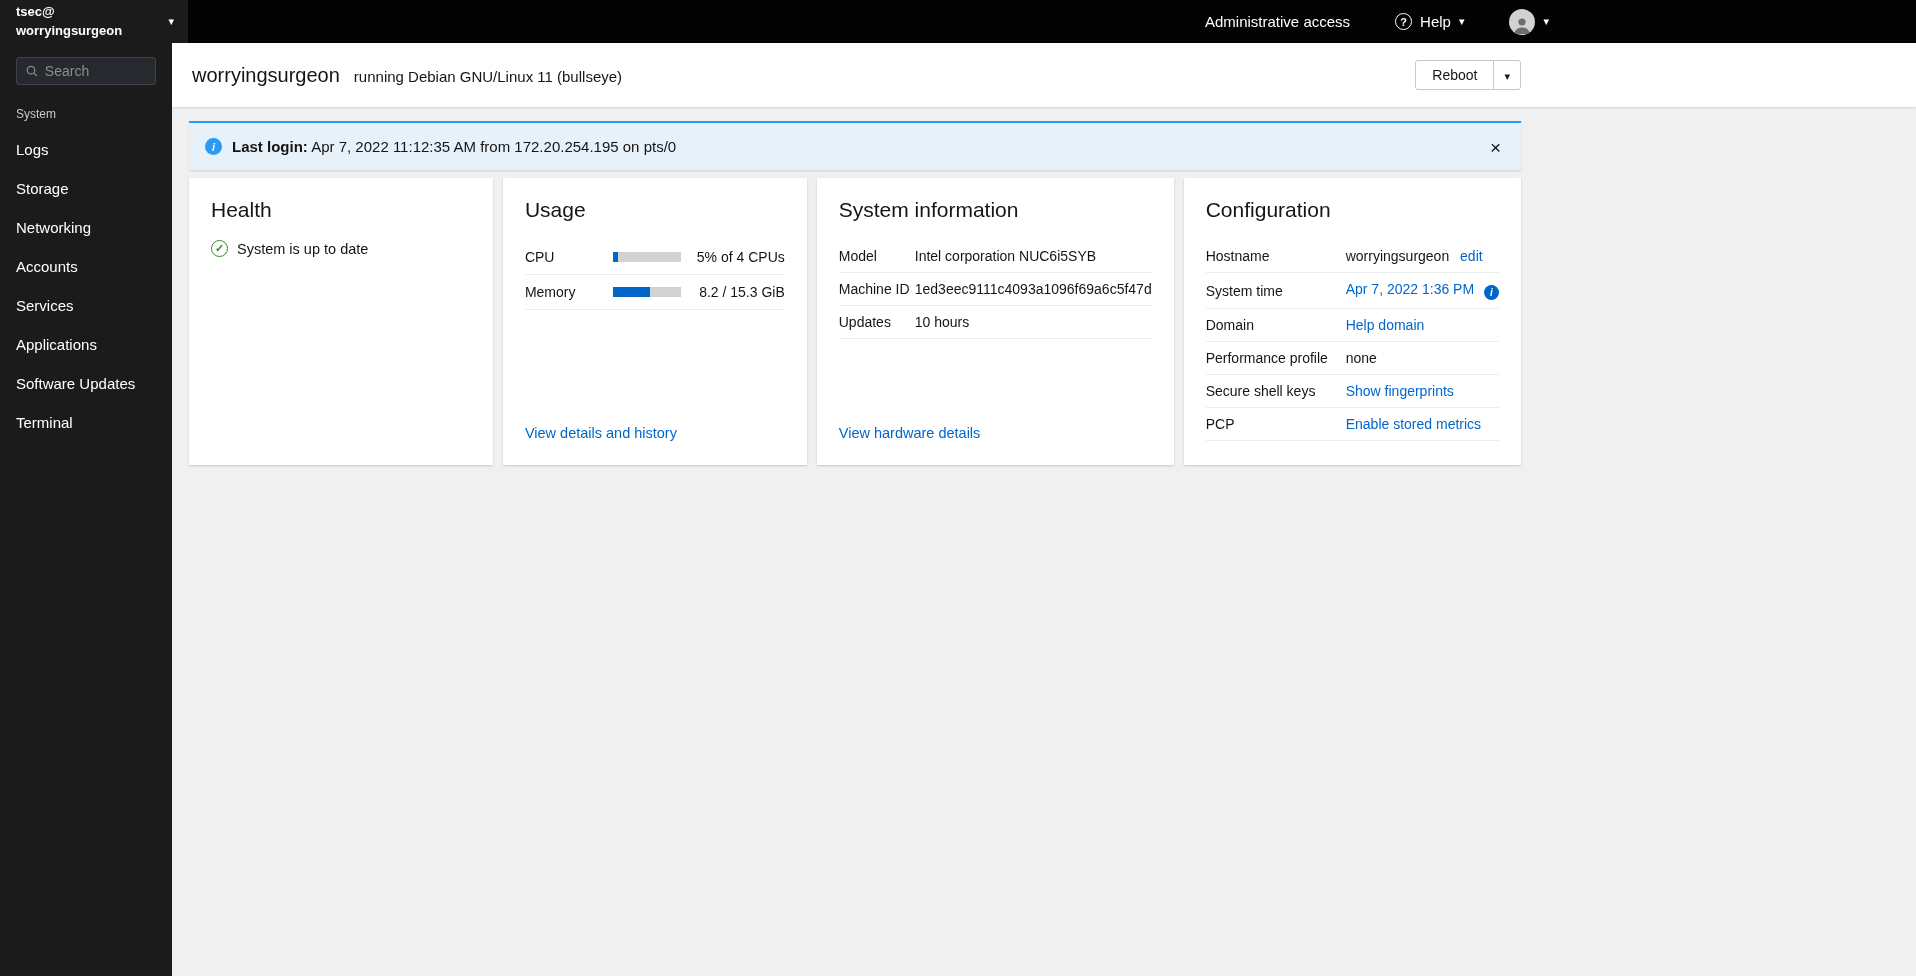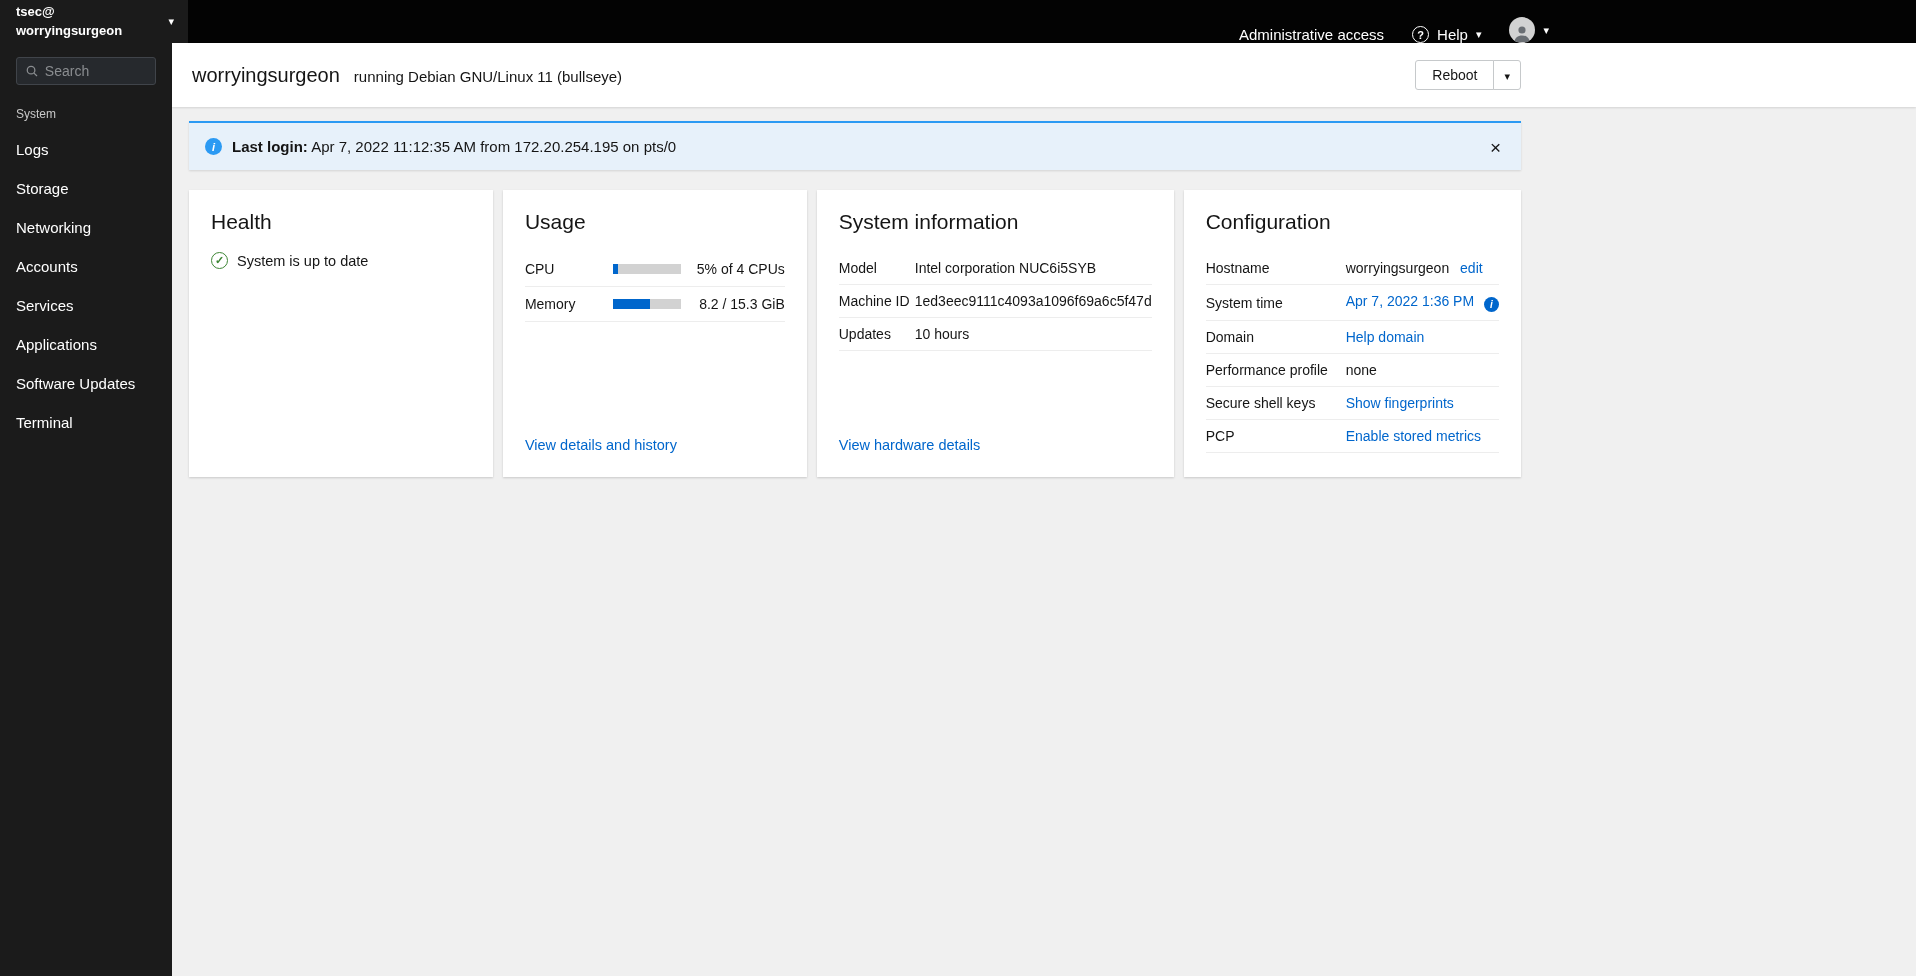--- a/index.html
+++ b/index.html
@@ -13,21 +13,21 @@
 
   
   .masthead { height: 43px; background: #030303; display: flex; }
   .masthead-inner { width: 1565px; display: flex; align-items: stretch; justify-content: space-between; }
   .brand {
     width: 188px; background: #1b1b1b; border: none; color: #fff;
     display: flex; align-items: center; justify-content: space-between;
     padding: 4px 14px 4px 16px; cursor: pointer; font-family: inherit; text-align: left;
   }
   .brand-text { display: flex; flex-direction: column; line-height: 1.45; font-size: 13px; font-weight: 700; }
-  .masthead-right { display: flex; align-items: flex-end; gap: 28px; padding-right: 16px; }
+  .masthead-right { display: flex; align-items: center; gap: 45px; padding-right: 16px; }
   .mast-btn {
     background: none; border: none; color: #fff; font-size: 15px;
     display: flex; align-items: center; gap: 8px; cursor: pointer; font-family: inherit; padding: 0;
   }
   .q-icon {
     width: 17px; height: 17px; border: 1px solid #fff; border-radius: 50%;
     display: flex; align-items: center; justify-content: center; font-size: 11px; font-weight: 700;
   }
   .caret { font-size: 11px; color: #fff; line-height: 1; }
   .caret.dark { color: #151515; }
@@ -90,21 +90,21 @@
     font-size: 11px; font-weight: 700; font-style: italic;
     display: flex; align-items: center; justify-content: center; flex-shrink: 0;
   }
   .alert-title { font-weight: 700; }
   .alert-close {
     position: absolute; right: 14px; top: 50%; transform: translateY(-50%);
     background: none; border: none; font-size: 19px; color: #151515; cursor: pointer; line-height: 1;
   }
 
   
-  .cards { display: grid; grid-template-columns: repeat(4, 1fr); gap: 10px; margin-top: 20px; }
+  .cards { display: grid; grid-template-columns: repeat(4, 1fr); gap: 10px; margin-top: 8px; }
   .card {
     background: #fff; box-shadow: 0 1px 2px rgba(3,3,3,.16);
     padding: 20px 22px 24px; min-height: 267px; display: flex; flex-direction: column;
   }
   .card-title { font-size: 21px; font-weight: 400; color: #151515; margin: 0 0 18px; }
   .health-status { display: flex; align-items: center; gap: 9px; font-size: 14.5px; }
   .check-icon {
     width: 17px; height: 17px; border: 1px solid #3e8635; color: #3e8635; border-radius: 50%;
     font-size: 11px; font-weight: 700; display: flex; align-items: center; justify-content: center; flex-shrink: 0;
   }

